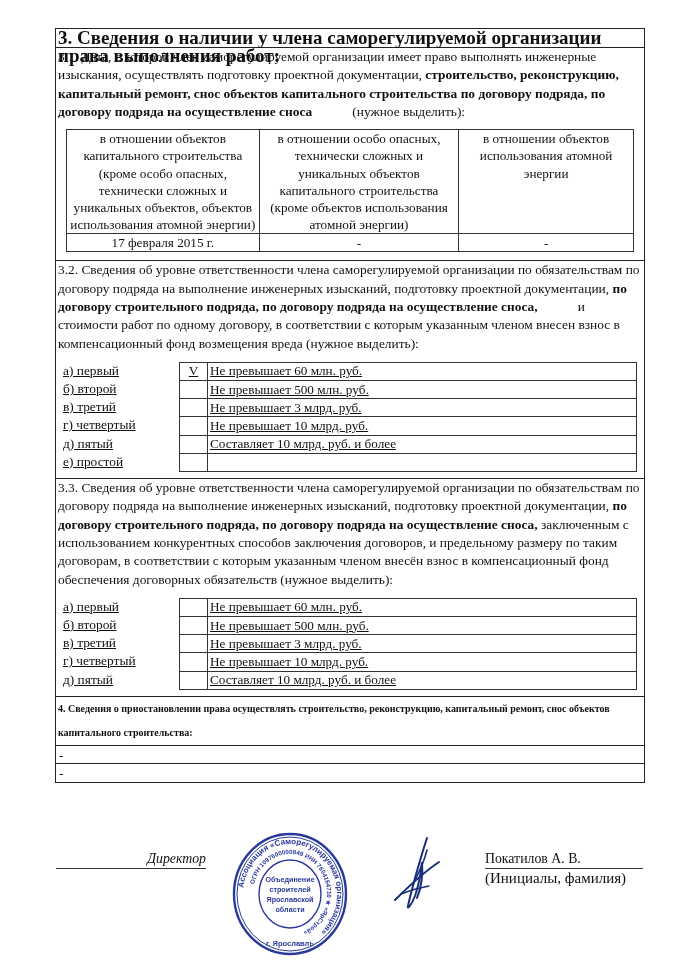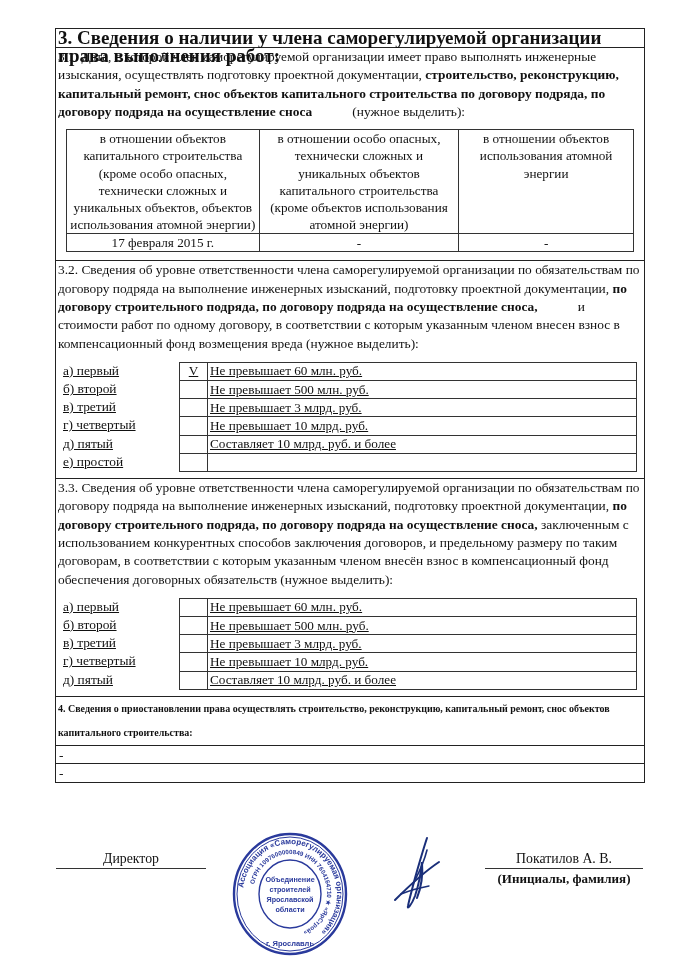--- a/index.html
+++ b/index.html
@@ -28,29 +28,29 @@
     .level-labels div { height: 18.2px; line-height: 18px; }
     table.lv { border-collapse: collapse; width: 458px; }
     table.lv td { border: 1.3px solid #333; height: 18.2px; line-height: 16px; padding: 0 2px; font-size: 13.2px; }
     table.lv td.mark { width: 28px; text-align: center; }
 
     .sec4-title { font-weight: bold; font-size: 10px; line-height: 24px; }
     .sec4-row { display: flex; padding: 0; }
     .sec4-row .lbl { width: 345px; padding: 0 2px; border-right: 1.3px solid #222; line-height: 17.5px; }
     .sec4-row .val { flex: 1; padding: 0 3px; line-height: 17.5px; }
 
-    .sig-left { position: absolute; left: 56px; top: 850px; width: 150px; text-align: center; }
+    .sig-left { position: absolute; left: 56px; top: 850px; width: 150px; text-align: right; font-style: italic; }
     .sig-left .name { font-size: 13.8px; line-height: 17px; }
     .sig-left .line { border-top: 1.3px solid #333; margin-top: 1px; }
     .sig-left .caption { font-size: 10.5px; line-height: 13px; font-weight: bold; margin-top: 2px; }
 
-    .sig-right { position: absolute; left: 485px; top: 850px; width: 158px; text-align: center; }
+    .sig-right { position: absolute; left: 485px; top: 850px; width: 158px; }
     .sig-right .name { font-size: 13.8px; line-height: 17px; }
     .sig-right .line { border-top: 1.3px solid #333; margin-top: 1px; }
-    .sig-right .caption { font-size: 13px; line-height: 13px; font-weight: bold; margin-top: 3px; }
+    .sig-right .caption { font-size: 15px; line-height: 13px; font-weight: normal; margin-top: 3px; }
 
     .stamp { position: absolute; left: 232px; top: 832px; width: 116px; height: 124px; }
     .signature { position: absolute; left: 393px; top: 836px; width: 52px; width: 50px; height: 76px; }
   </style>
 </head>
 <body>
 
 <div class="frame">
 
   <div class="row sec3-title">3. Сведения о наличии у члена саморегулируемой организации права выполнения работ:</div>

